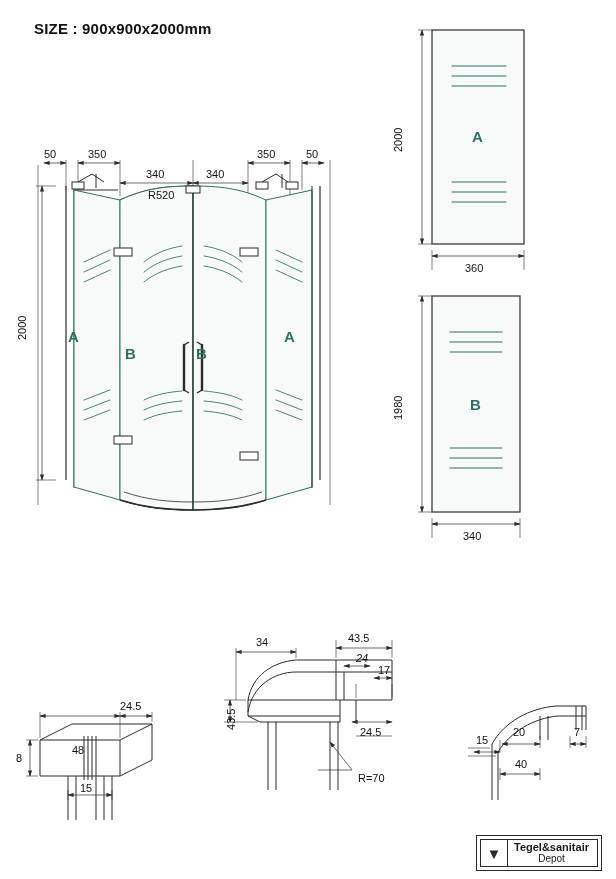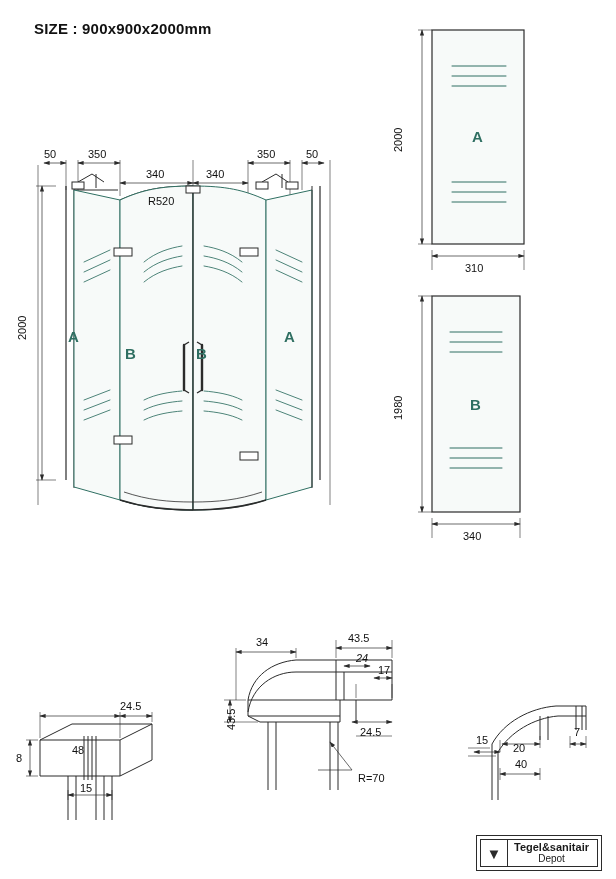--- a/index.html
+++ b/index.html
@@ -319,46 +319,46 @@
   <div class="panel-letter" style="left:125px;top:345px;">B</div>
   <div class="panel-letter" style="left:196px;top:345px;">B</div>
   <div class="panel-letter" style="left:284px;top:328px;">A</div>
 
   <div class="dimlabel" style="left:44px;top:148px;">50</div>
   <div class="dimlabel" style="left:88px;top:148px;">350</div>
   <div class="dimlabel" style="left:146px;top:168px;">340</div>
   <div class="dimlabel" style="left:206px;top:168px;">340</div>
   <div class="dimlabel" style="left:257px;top:148px;">350</div>
   <div class="dimlabel" style="left:306px;top:148px;">50</div>
-  <div class="dimlabel" style="left:148px;top:189px;margin-top:6px;">R520</div>
+  <div class="dimlabel" style="left:148px;top:189px;">R520</div>
   <div class="dimlabel vtext" style="left:16px;top:340px;">2000</div>
 
   <div class="panel-letter" style="left:472px;top:128px;">A</div>
   <div class="dimlabel vtext" style="left:392px;top:152px;">2000</div>
-  <div class="dimlabel" style="left:465px;top:262px;">310</div>
+  <div class="dimlabel" style="left:465px;top:262px;">360</div>
 
   <div class="panel-letter" style="left:470px;top:396px;">B</div>
   <div class="dimlabel vtext" style="left:392px;top:420px;">1980</div>
   <div class="dimlabel" style="left:463px;top:530px;">340</div>
 
   <div class="dimlabel" style="left:72px;top:700px;margin-top:44px;">48</div>
   <div class="dimlabel" style="left:120px;top:700px;">24.5</div>
   <div class="dimlabel" style="left:16px;top:752px;">8</div>
   <div class="dimlabel" style="left:80px;top:782px;">15</div>
 
   <div class="dimlabel" style="left:256px;top:636px;">34</div>
   <div class="dimlabel" style="left:348px;top:632px;">43.5</div>
   <div class="dimlabel" style="left:356px;top:652px;font-style:italic;">24</div>
   <div class="dimlabel" style="left:378px;top:664px;">17</div>
   <div class="dimlabel vtext" style="left:225px;top:730px;">43.5</div>
   <div class="dimlabel" style="left:360px;top:726px;">24.5</div>
   <div class="dimlabel" style="left:341px;top:772px;padding-left:17px;">R=70</div>
 
   <div class="dimlabel" style="left:476px;top:734px;">15</div>
-  <div class="dimlabel" style="left:513px;top:726px;margin-top:16px;">20</div>
+  <div class="dimlabel" style="left:513px;top:726px;">20</div>
   <div class="dimlabel" style="left:574px;top:726px;">7</div>
   <div class="dimlabel" style="left:515px;top:758px;">40</div>
 
   <div class="logo">
     <div class="logo-inner">
       <div class="logo-mark">▼</div>
       <div class="logo-text">
         <div class="logo-t1">Tegel&amp;sanitair</div>
         <div class="logo-t2">Depot</div>
       </div>

